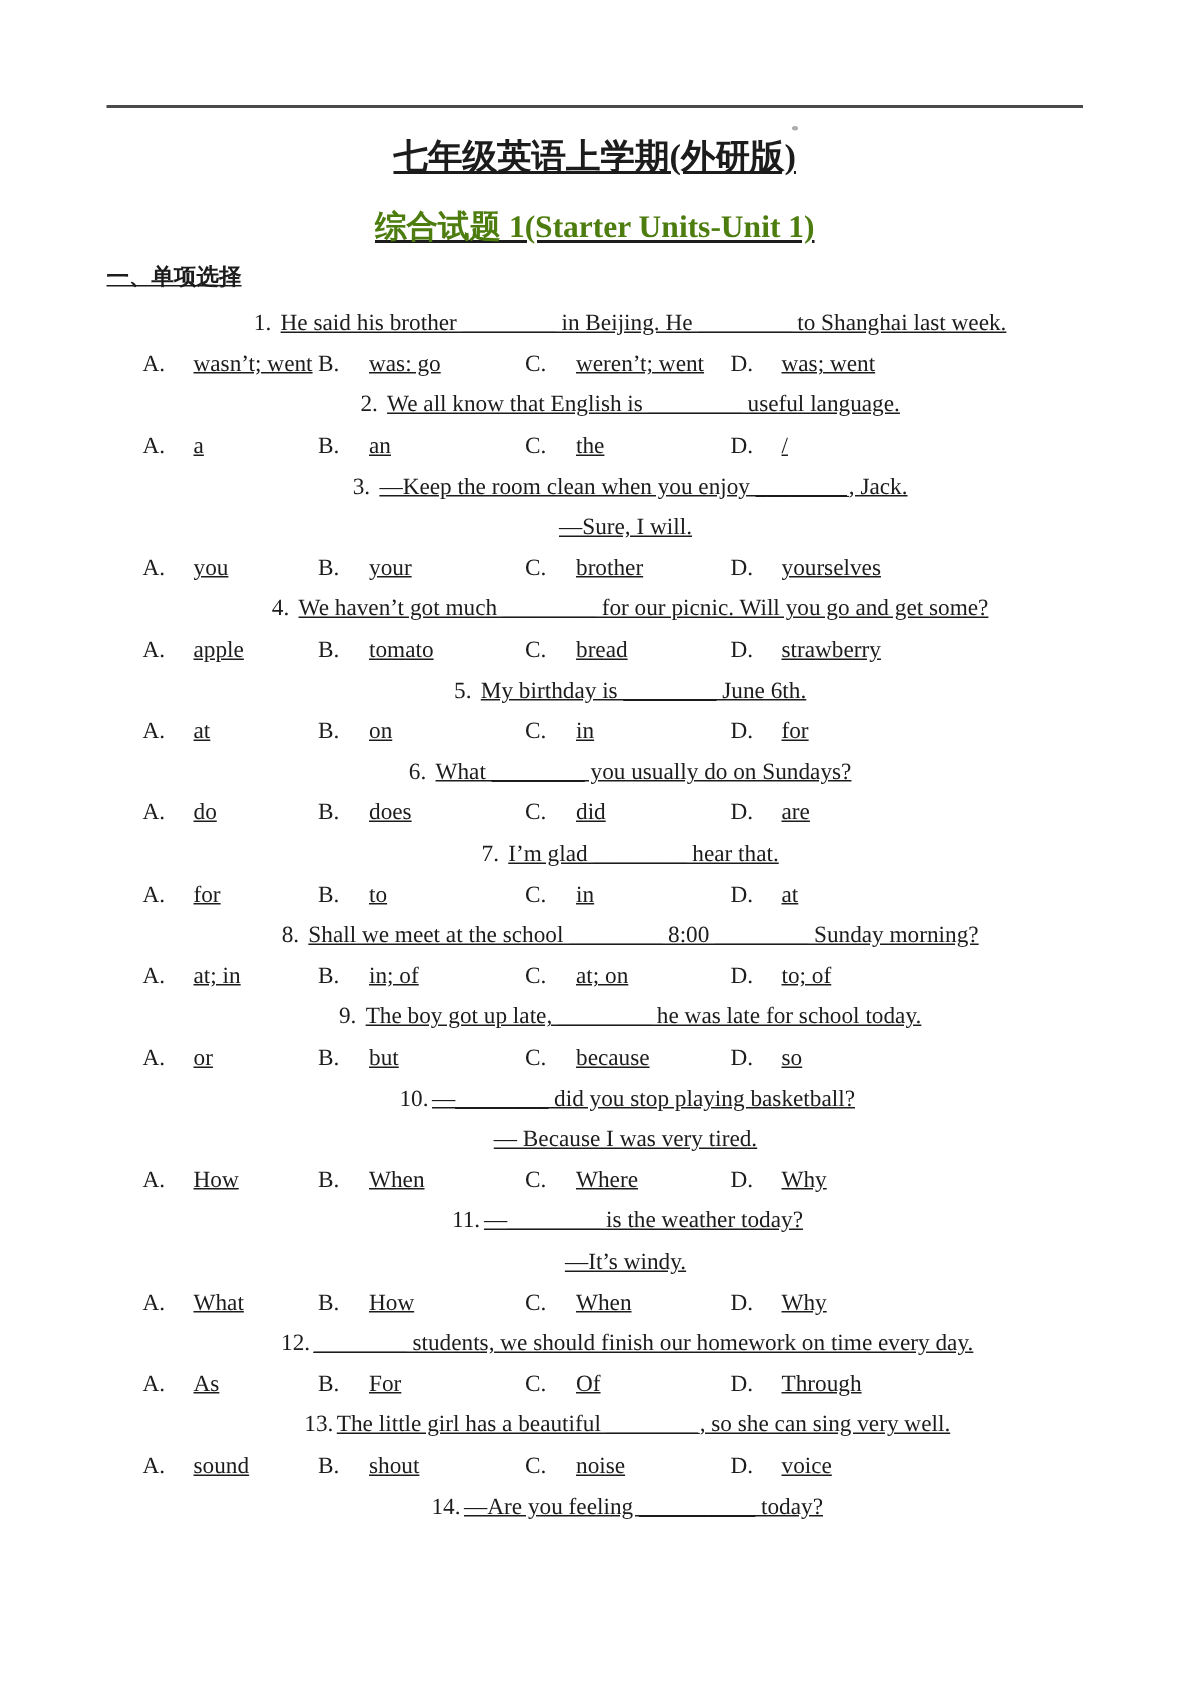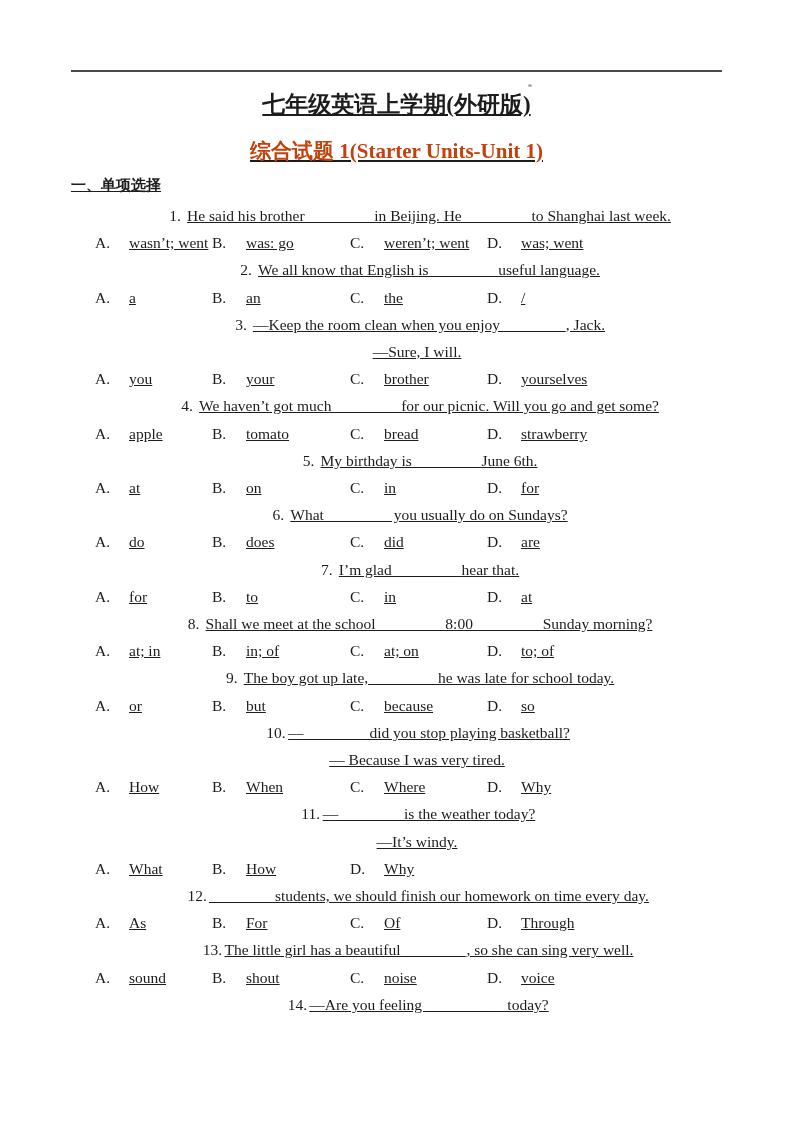--- a/index.html
+++ b/index.html
@@ -62,21 +62,21 @@
 </style>
 </head>
 <body>
 
 <div id="page" style="color: rgb(28, 28, 28);">
   <div class="top-rule"></div>
   <div class="stray-dot"></div>
 
   <div class="title">七年级英语上学期(外研版)</div>
 
-  <div class="subtitle" style="color: #c2410c;">综合试题 1(Starter Units-Unit 1)</div>
+  <div class="subtitle" style="color: #4d7c0f;">综合试题 1(Starter Units-Unit 1)</div>
 
   <div class="section-heading">一、单项选择</div>
 
   <div id="questions-list">
       <div class="question">
         <div class="q-line"><span class="q-num">1.</span><span class="q-text">He said his brother ________ in Beijing. He ________ to Shanghai last week.</span></div>
         <div class="q-options">
           <span class="opt"><span class="opt-letter">A.</span><span class="opt-text">wasn’t; went</span></span>
           <span class="opt"><span class="opt-letter">B.</span><span class="opt-text">was: go</span></span>
           <span class="opt"><span class="opt-letter">C.</span><span class="opt-text">weren’t; went</span></span>
@@ -165,20 +165,21 @@
           <span class="opt"><span class="opt-letter">C.</span><span class="opt-text">Where</span></span>
           <span class="opt"><span class="opt-letter">D.</span><span class="opt-text">Why</span></span>
         </div>
       </div>
       <div class="question">
         <div class="q-line"><span class="q-num">11.</span><span class="q-text">—________ is the weather today?</span></div>
         <div class="q-line cont">—It’s windy.</div>
         <div class="q-options">
           <span class="opt"><span class="opt-letter">A.</span><span class="opt-text">What</span></span>
           <span class="opt"><span class="opt-letter">B.</span><span class="opt-text">How</span></span>
+          <span class="opt"><span class="opt-letter">C.</span><span class="opt-text">When</span></span>
           <span class="opt"><span class="opt-letter">D.</span><span class="opt-text">Why</span></span>
         </div>
       </div>
       <div class="question">
         <div class="q-line"><span class="q-num">12.</span><span class="q-text">________ students, we should finish our homework on time every day.</span></div>
         <div class="q-options">
           <span class="opt"><span class="opt-letter">A.</span><span class="opt-text">As</span></span>
           <span class="opt"><span class="opt-letter">B.</span><span class="opt-text">For</span></span>
           <span class="opt"><span class="opt-letter">C.</span><span class="opt-text">Of</span></span>
           <span class="opt"><span class="opt-letter">D.</span><span class="opt-text">Through</span></span>

